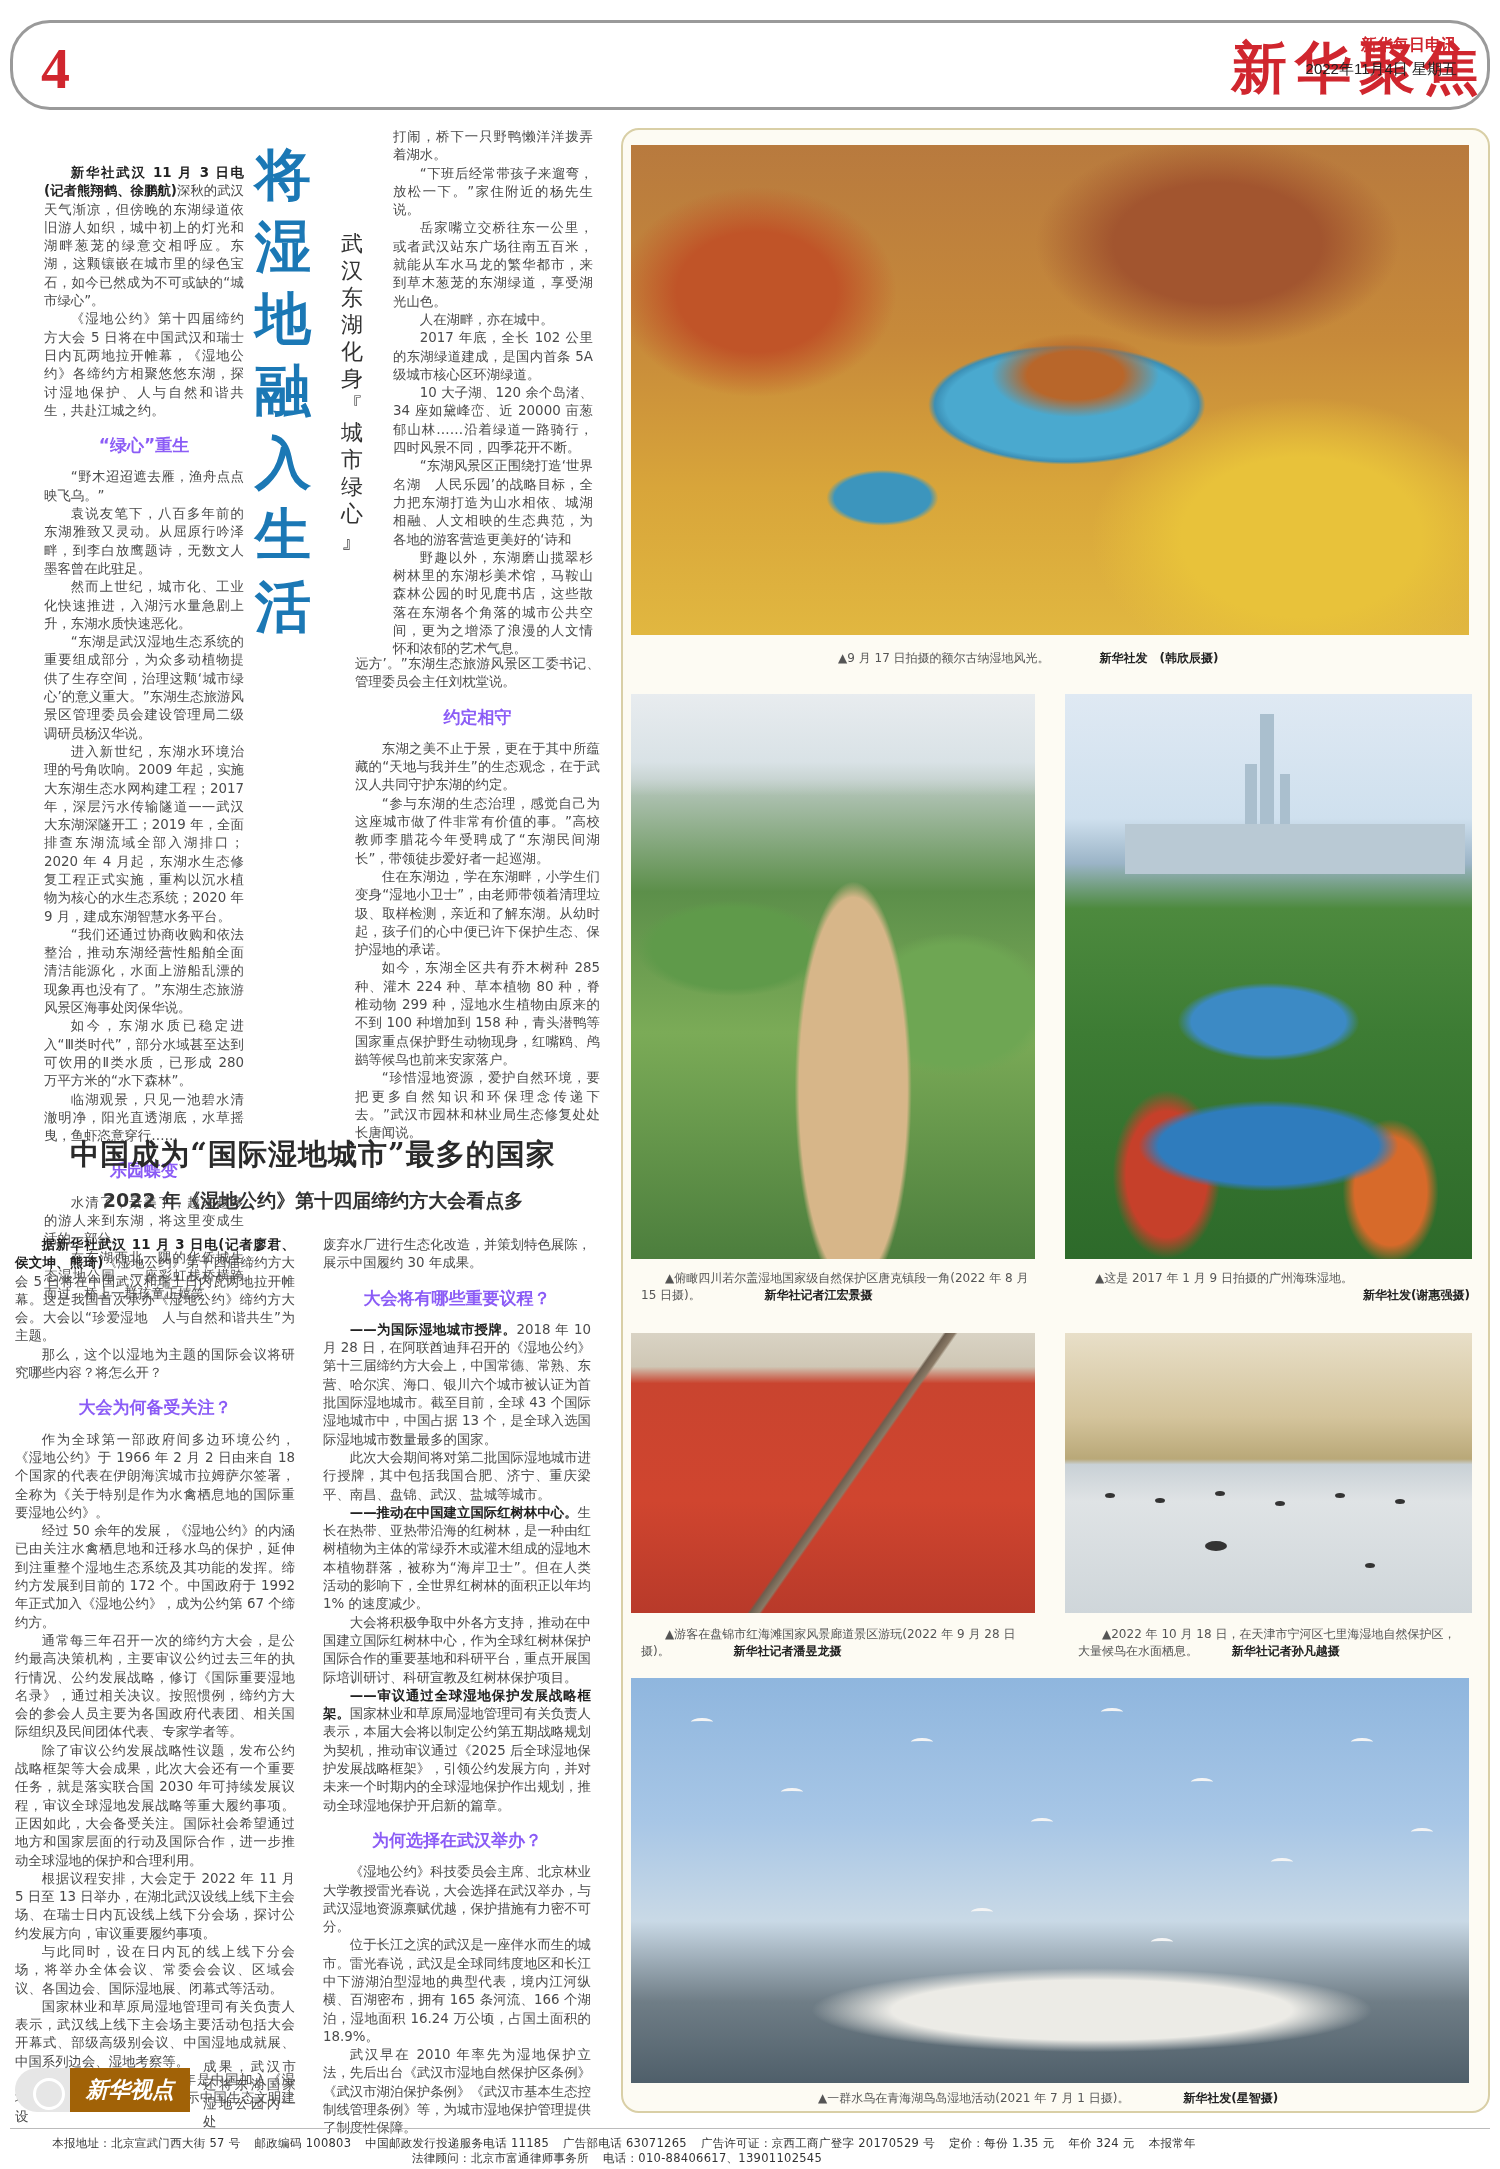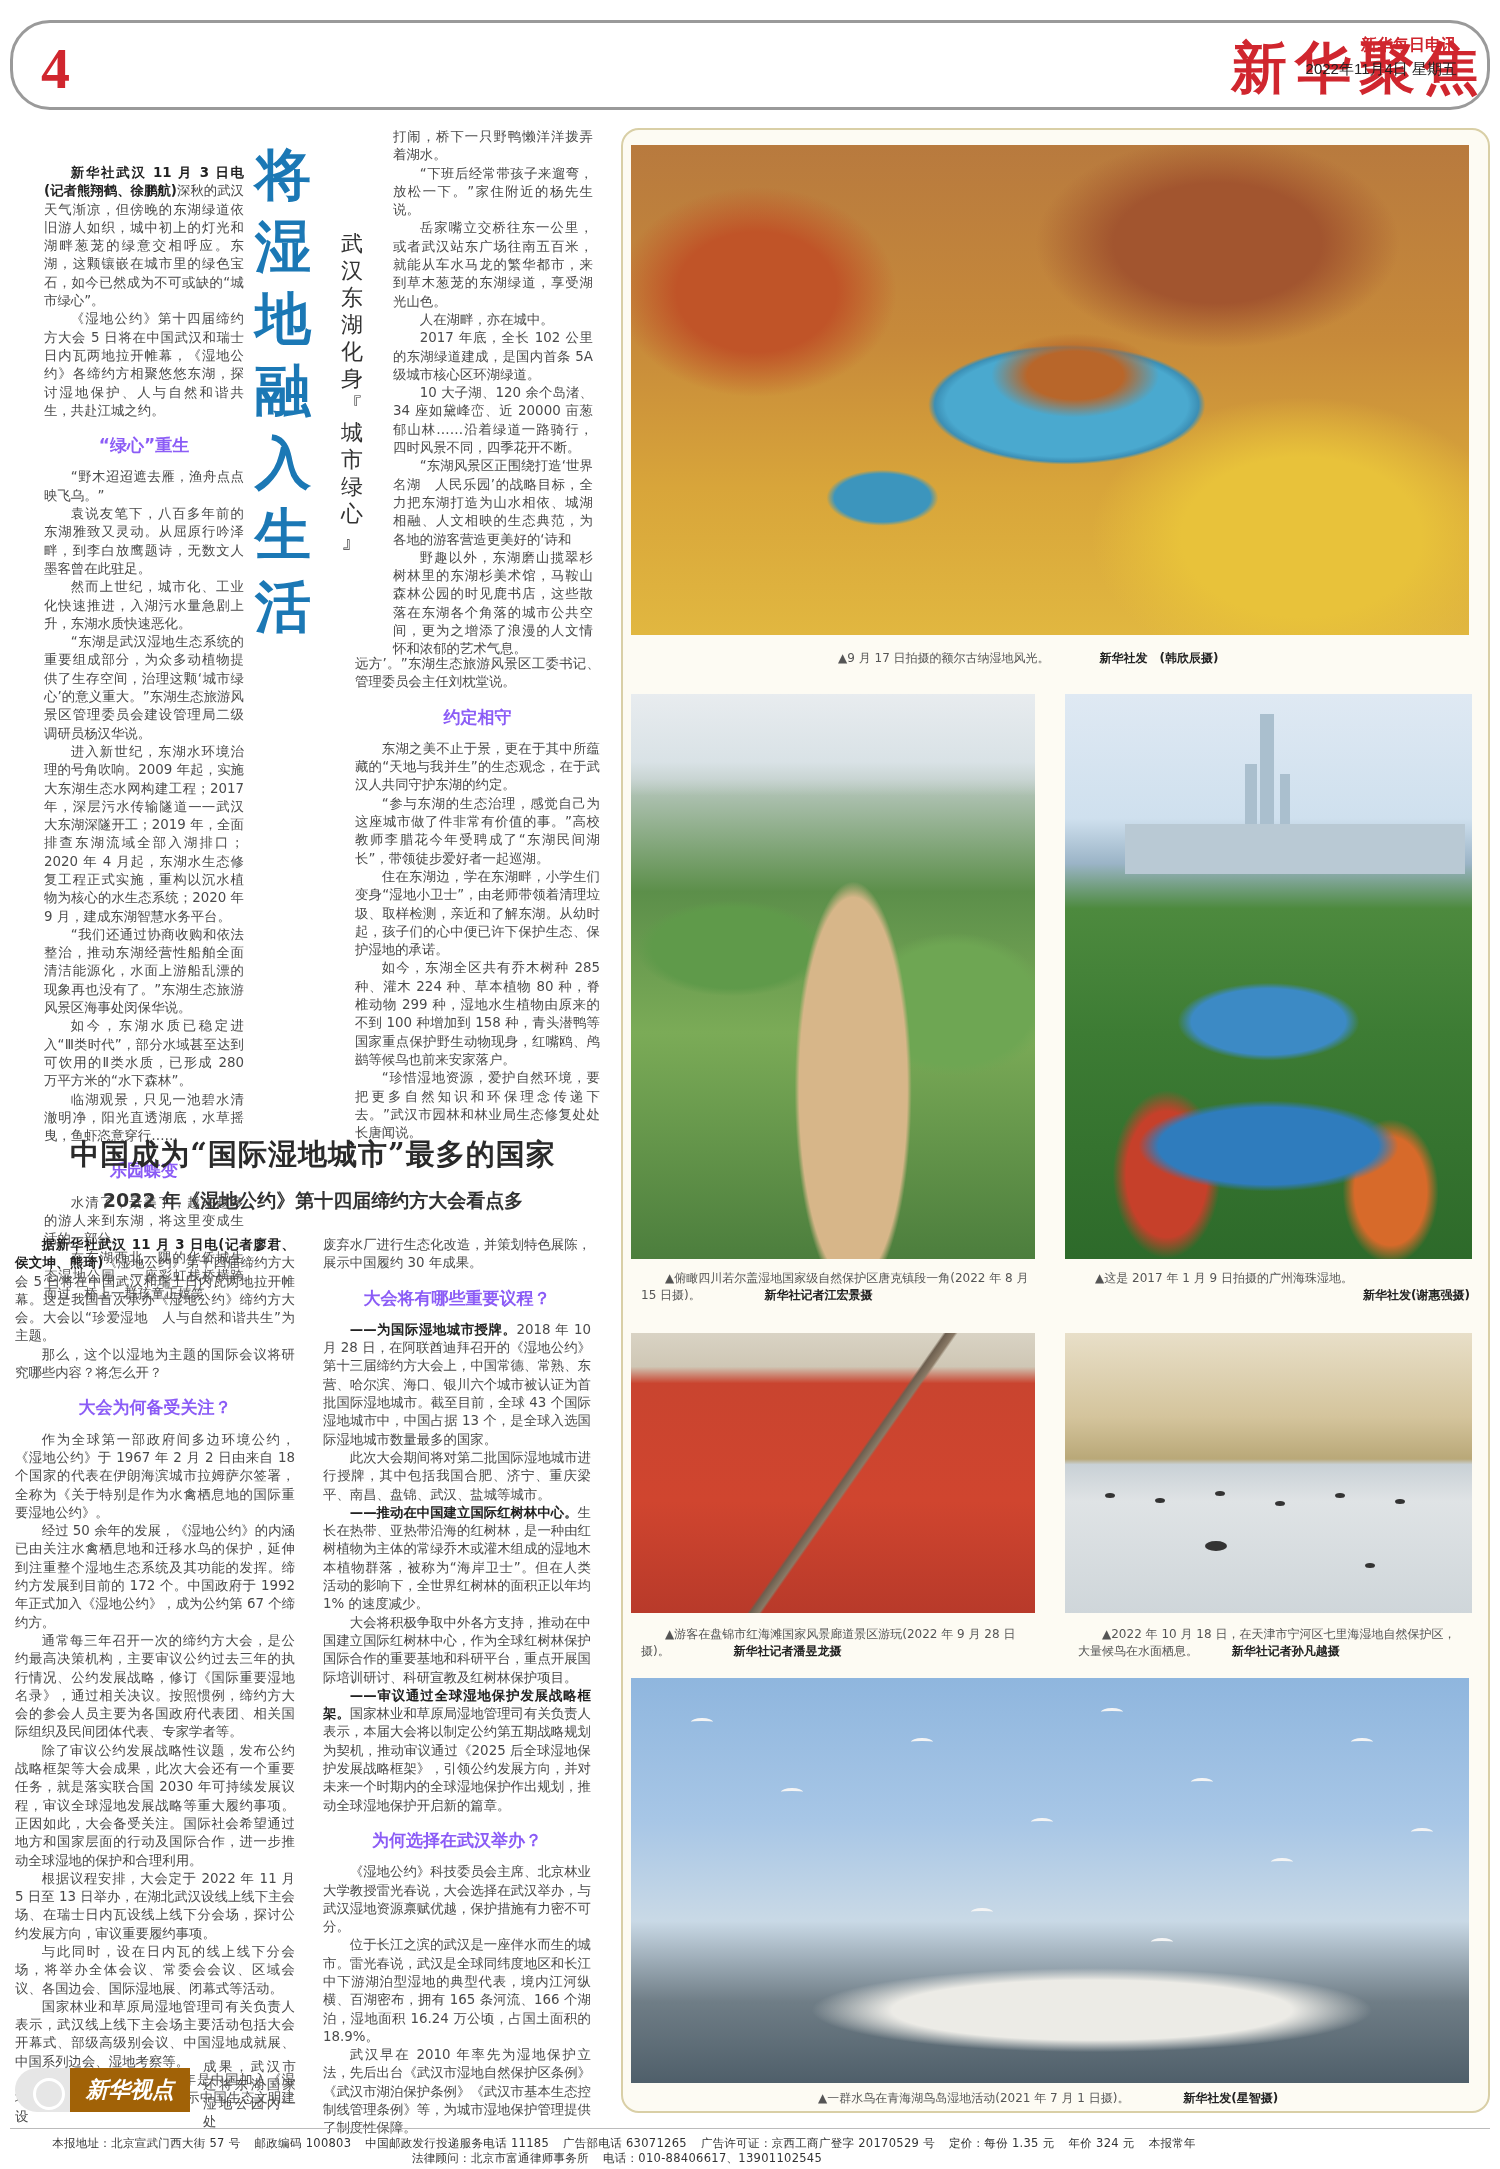--- a/index.html
+++ b/index.html
@@ -170,21 +170,21 @@
     </div>
 </section>
 
 <section>
   <h1 class="headline2">中国成为“国际湿地城市”最多的国家</h1>
   <h2 class="subheadline2">2022 年《湿地公约》第十四届缔约方大会看点多</h2>
   <div class="col" id="a2c1" style="left:15px; top:1236px; width:280px;">
       <p><b>据新华社武汉 11 月 3 日电(记者廖君、侯文坤、熊琦)</b>《湿地公约》第十四届缔约方大会 5 日将在中国武汉和瑞士日内瓦两地拉开帷幕。这是我国首次承办《湿地公约》缔约方大会。大会以“珍爱湿地　人与自然和谐共生”为主题。</p>
       <p>那么，这个以湿地为主题的国际会议将研究哪些内容？将怎么开？</p>
       <div class="subhead">大会为何备受关注？</div>
-      <p>作为全球第一部政府间多边环境公约，《湿地公约》于 1967 年 2 月 2 日由来自 18 个国家的代表在伊朗海滨城市拉姆萨尔签署，全称为《关于特别是作为水禽栖息地的国际重要湿地公约》。</p>
+      <p>作为全球第一部政府间多边环境公约，《湿地公约》于 1966 年 2 月 2 日由来自 18 个国家的代表在伊朗海滨城市拉姆萨尔签署，全称为《关于特别是作为水禽栖息地的国际重要湿地公约》。</p>
       <p>经过 50 余年的发展，《湿地公约》的内涵已由关注水禽栖息地和迁移水鸟的保护，延伸到注重整个湿地生态系统及其功能的发挥。缔约方发展到目前的 172 个。中国政府于 1992 年正式加入《湿地公约》，成为公约第 67 个缔约方。</p>
       <p>通常每三年召开一次的缔约方大会，是公约最高决策机构，主要审议公约过去三年的执行情况、公约发展战略，修订《国际重要湿地名录》，通过相关决议。按照惯例，缔约方大会的参会人员主要为各国政府代表团、相关国际组织及民间团体代表、专家学者等。</p>
       <p>除了审议公约发展战略性议题，发布公约战略框架等大会成果，此次大会还有一个重要任务，就是落实联合国 2030 年可持续发展议程，审议全球湿地发展战略等重大履约事项。正因如此，大会备受关注。国际社会希望通过地方和国家层面的行动及国际合作，进一步推动全球湿地的保护和合理利用。</p>
       <p>根据议程安排，大会定于 2022 年 11 月 5 日至 13 日举办，在湖北武汉设线上线下主会场、在瑞士日内瓦设线上线下分会场，探讨公约发展方向，审议重要履约事项。</p>
       <p>与此同时，设在日内瓦的线上线下分会场，将举办全体会议、常委会会议、区域会议、各国边会、国际湿地展、闭幕式等活动。</p>
       <p>国家林业和草原局湿地管理司有关负责人表示，武汉线上线下主会场主要活动包括大会开幕式、部级高级别会议、中国湿地成就展、中国系列边会、湿地考察等。</p>
       <p>特别值得一提的是，今年是中国加入《湿地公约》30 周年。为系统展示中国生态文明建设</p>
     </div>
   <div class="col" style="left:203px; top:2058px; width:93px; text-align:justify;">
     <span>成果，武汉市还将东湖国家湿地公园内一处</span>

